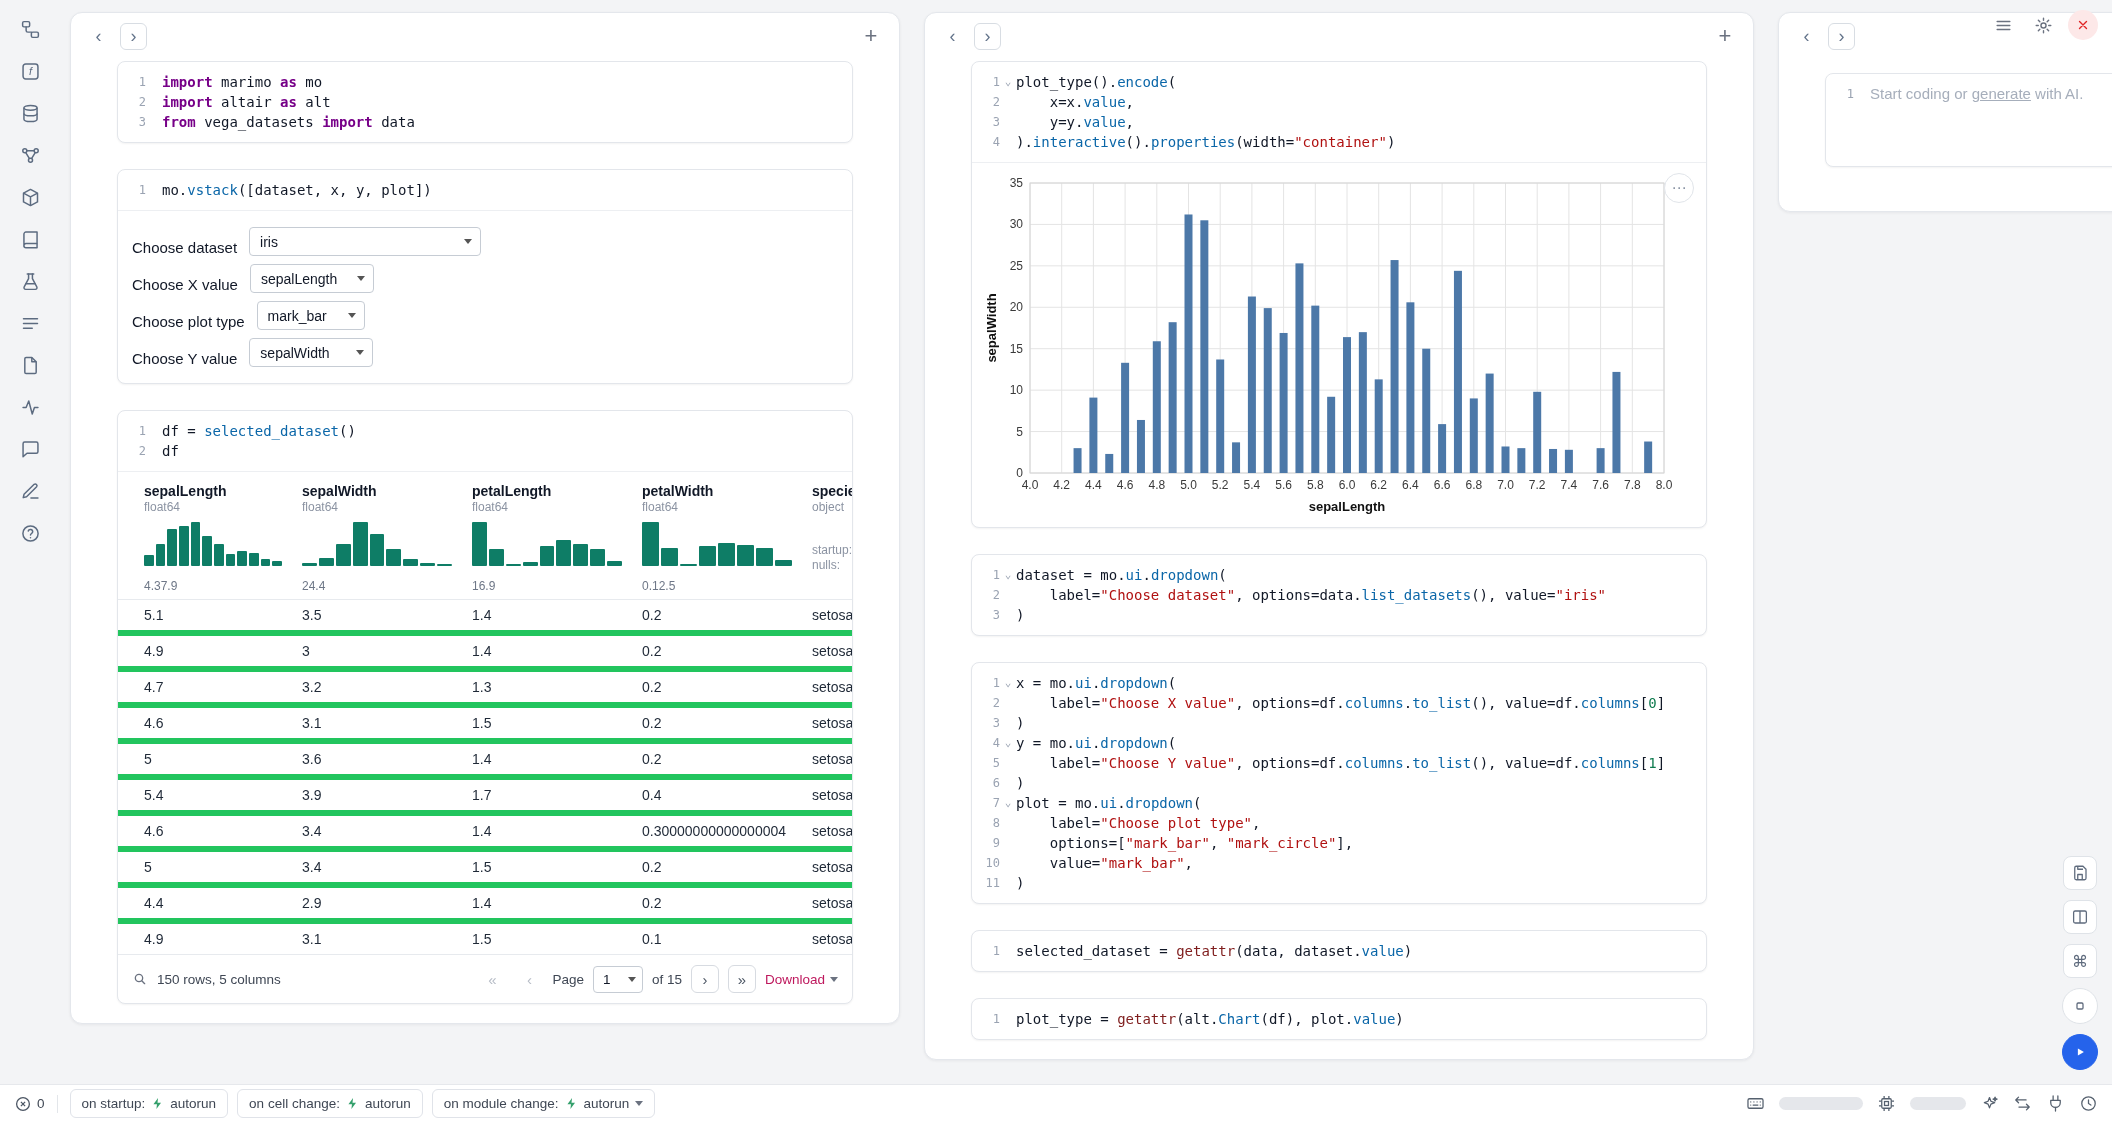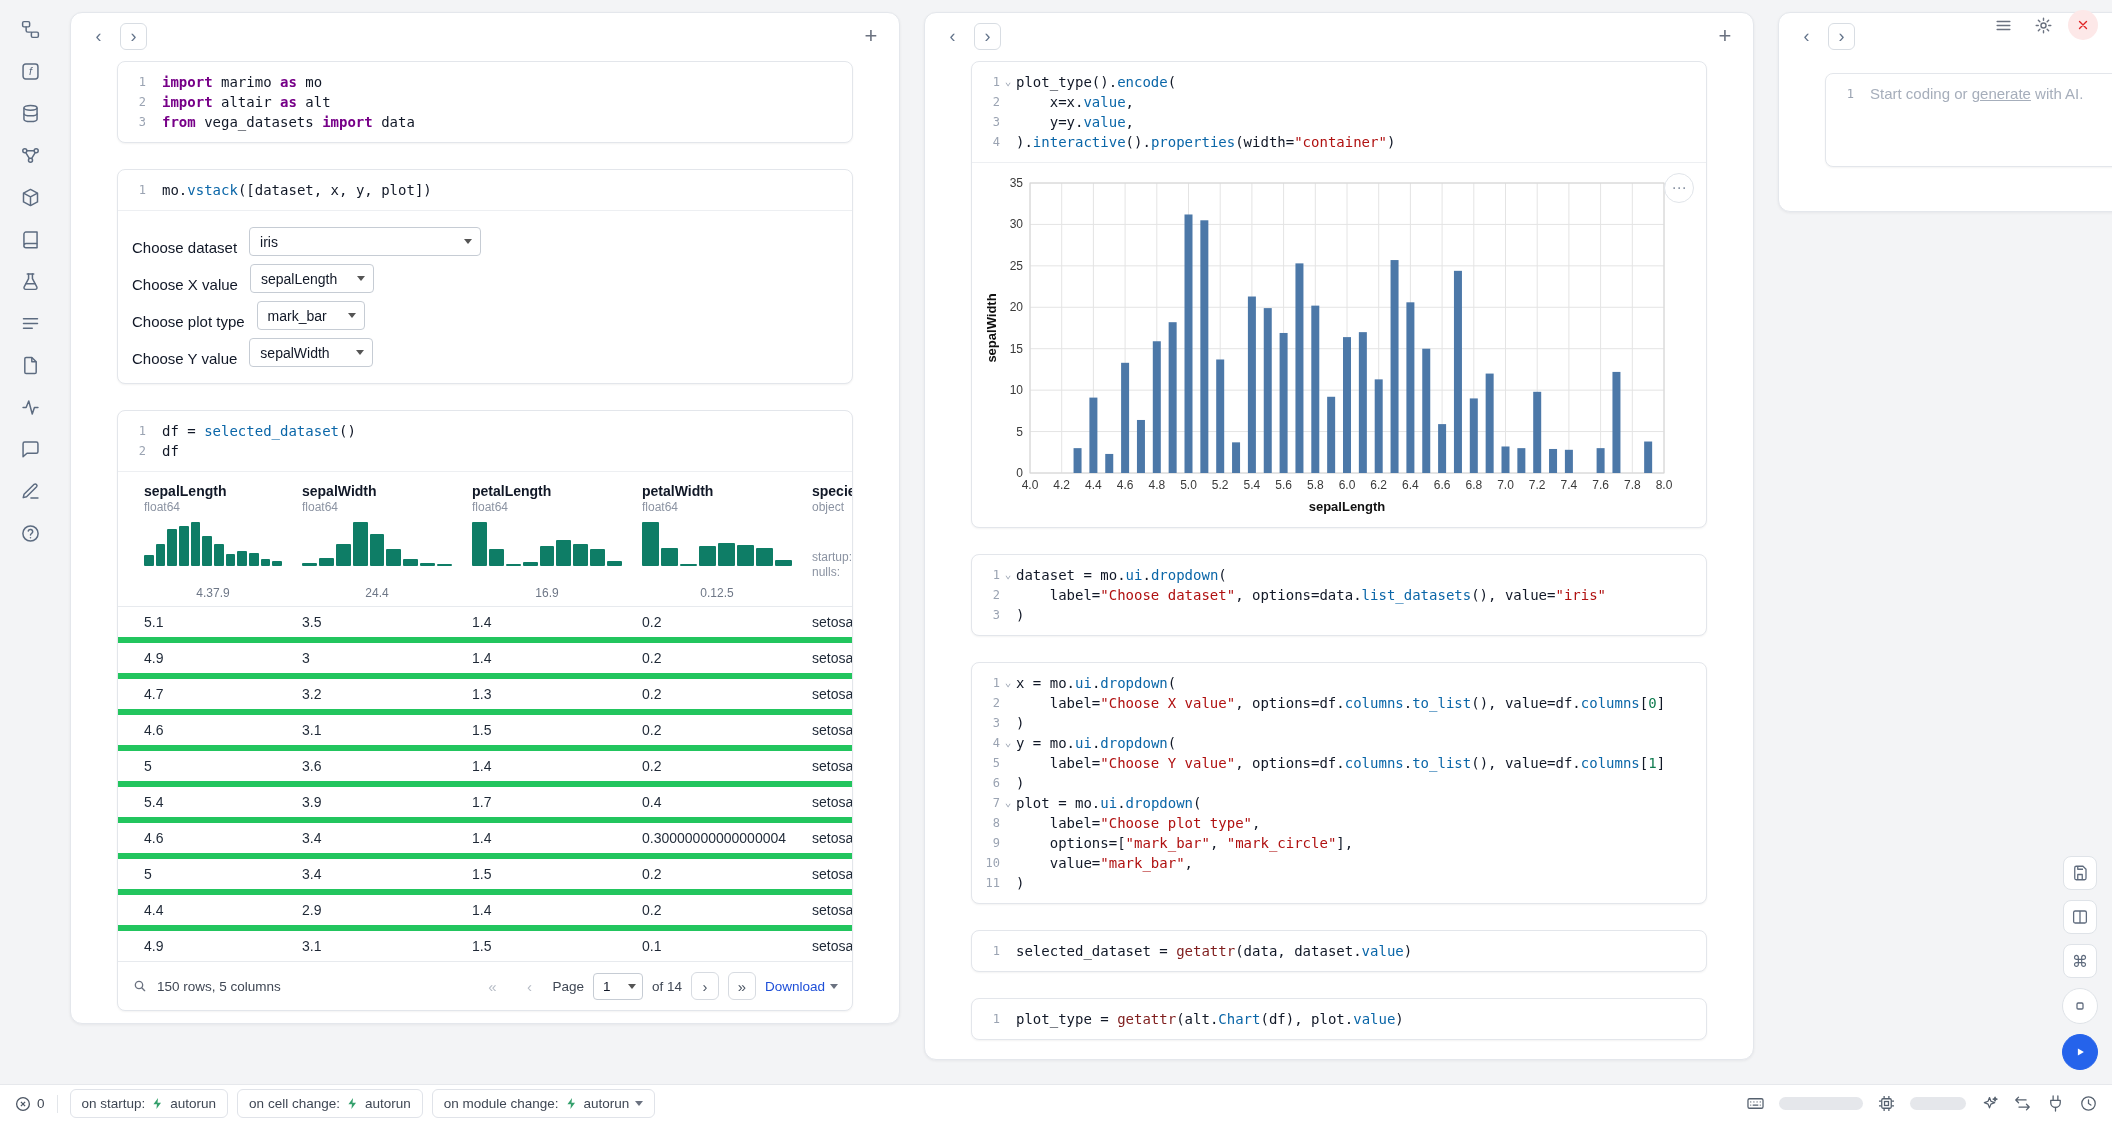--- a/index.html
+++ b/index.html
@@ -61,36 +61,36 @@
 
 .df-table{border-collapse:collapse;table-layout:fixed;width:100%;font-size:14px}
 .df-table th,.df-table td{text-align:left;padding:0 6px 0 14px;white-space:nowrap;overflow:hidden}
 .df-table th:first-child,.df-table td:first-child{padding-left:26px}
 .hdr-row th{padding-top:11px;vertical-align:top}
 .cname{font-weight:600;color:#111827;font-size:14px}
 .ctype{color:#8b93a2;font-size:12px;font-weight:400;margin-top:1px}
 .hist-row td{padding-top:6px;padding-bottom:6px;border-bottom:1px solid #e7eaee;vertical-align:bottom}
 .mini-hist{display:flex;align-items:flex-end;gap:2px;height:46px}
 .hbar{flex:1;border-radius:1px}
-.range{display:flex;justify-content:center;color:#6e7787;font-size:12px;margin-top:20px}
+.range{display:flex;justify-content:flex-start;color:#6e7787;font-size:12px;margin-top:13px}
 .cstats{color:#8b93a2;font-size:12px;line-height:15px;padding-bottom:20px}
 .df-table tbody td{padding-top:7px;padding-bottom:7px;border-top:6px solid #22c55e;color:#1f2937}
 .df-table tbody tr:first-child td{border-top:none}
 .table-footer{display:flex;align-items:center;gap:9px;border-top:1px solid #e7eaee;
   padding:10px 14px;font-size:13.5px;color:#3f4754}
 .tf-spacer{flex:1}
 .pg-btn{width:28px;height:28px;border-radius:6px;display:flex;align-items:center;justify-content:center;
   font-size:15px;color:#4b5563;background:#fff;border:1px solid #d7dbe1}
 .pg-btn.ghost{border-color:transparent;color:#b6bcc6}
 .page-select select{appearance:none;-webkit-appearance:none;width:50px;height:27px;border:1px solid #c6ccd4;
   border-radius:4px;background:#fff;font-size:13.5px;font-family:inherit;color:#111827;padding:0 18px 0 9px}
 .page-select{position:relative;display:inline-block}
 .page-select::after{content:"";position:absolute;right:7px;top:11px;pointer-events:none;
   border-left:4px solid transparent;border-right:4px solid transparent;border-top:5px solid #555}
-.download-btn{display:flex;align-items:center;gap:5px;background:none;border:none;color:#1d4ed8;font-size:13.5px}
+.download-btn{display:flex;align-items:center;gap:5px;background:none;border:none;color:#be185d;font-size:13.5px}
 .caret{display:inline-block;border-left:4px solid transparent;border-right:4px solid transparent;
   border-top:5px solid #6b7280}
 .search-svg{color:#6b7280;display:flex}
 
 
 .chart-output{position:relative;padding:10px 12px 8px}
 .chart svg{font-family:"Liberation Sans",sans-serif;display:block}
 .options-btn{position:absolute;top:10px;right:12px;width:30px;height:30px;border-radius:50%;
   border:1px solid #e1e5ea;background:#fff;color:#8a94a4;font-size:15px;display:flex;
   align-items:center;justify-content:center}
@@ -480,21 +480,21 @@
                 <circle cx="10.5" cy="10.5" r="5.5"></circle>
                 <path d="m15 15 4 4"></path>
               </svg>
             </span>
           <span>150 rows, 5 columns</span>
           <span class="tf-spacer"></span>
           <button class="pg-btn ghost">«</button>
           <button class="pg-btn ghost">‹</button>
           <span>Page</span>
           <span class="page-select"><select><option>1</option></select></span>
-          <span>of 14</span>
+          <span>of 15</span>
           <button class="pg-btn">›</button>
           <button class="pg-btn">»</button>
           <button class="download-btn">
               <span>Download</span>
               <span class="caret"></span>
             </button>
         </div>
       </div>
     </article>
   </div>

